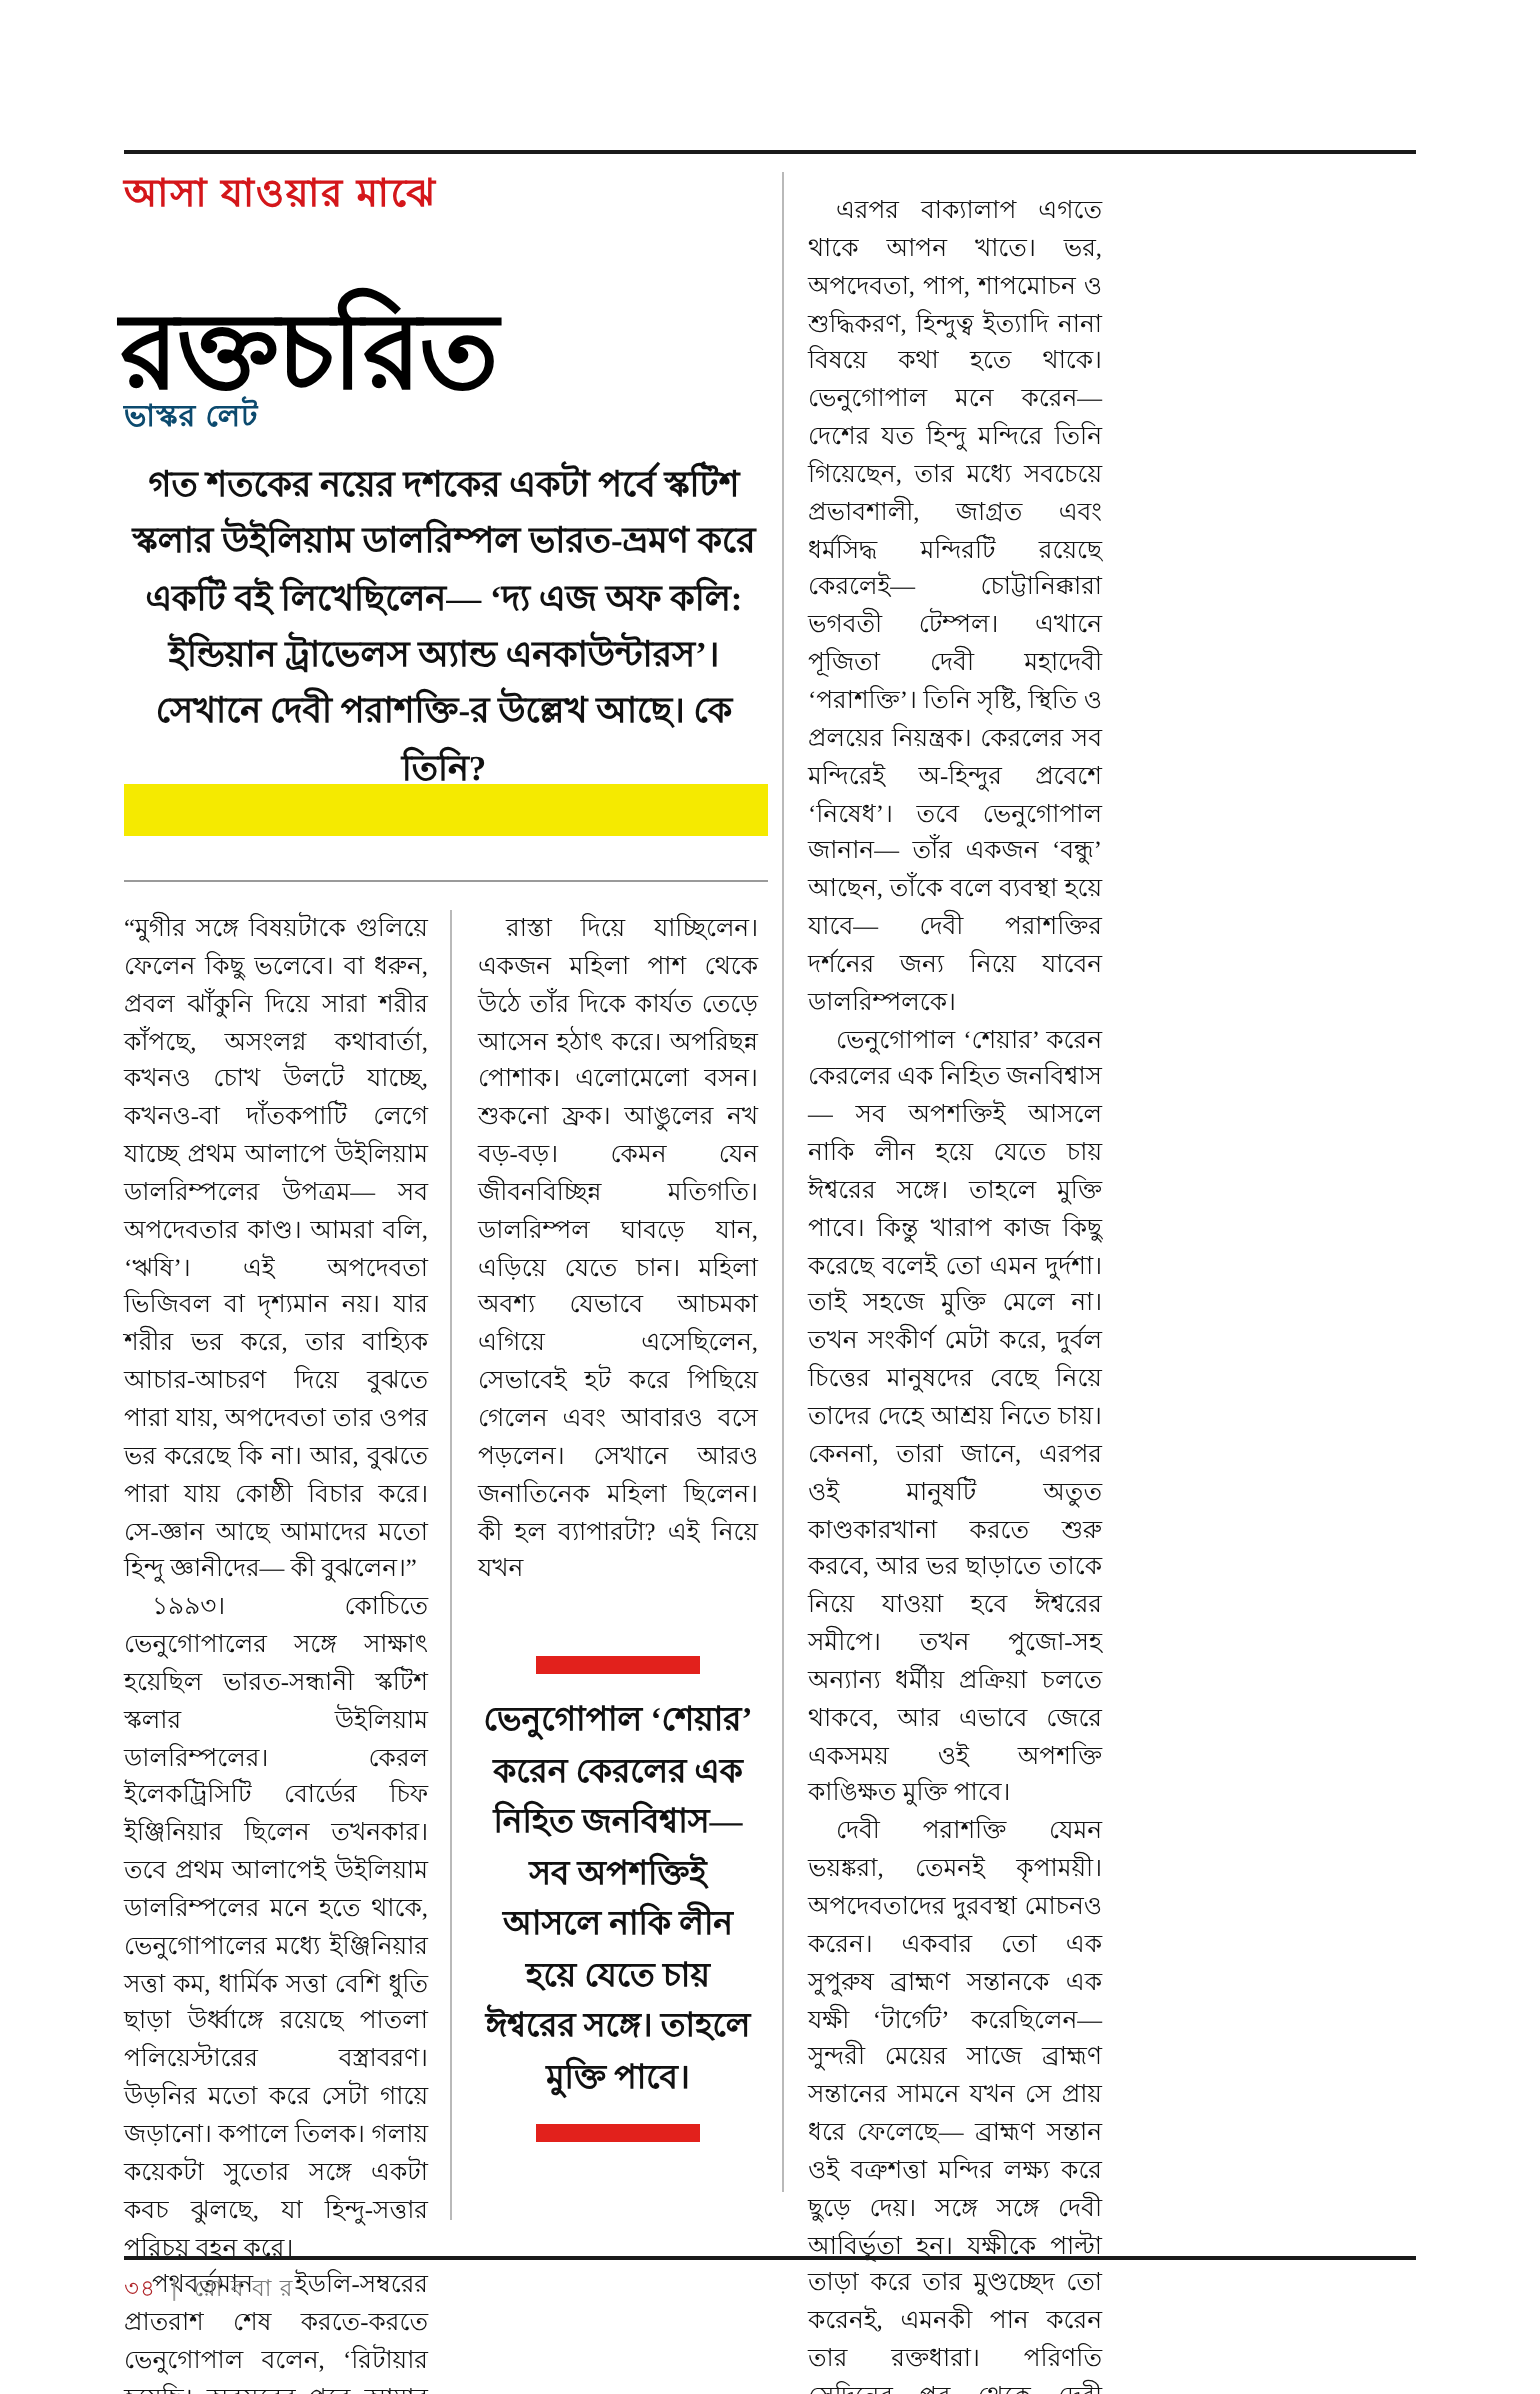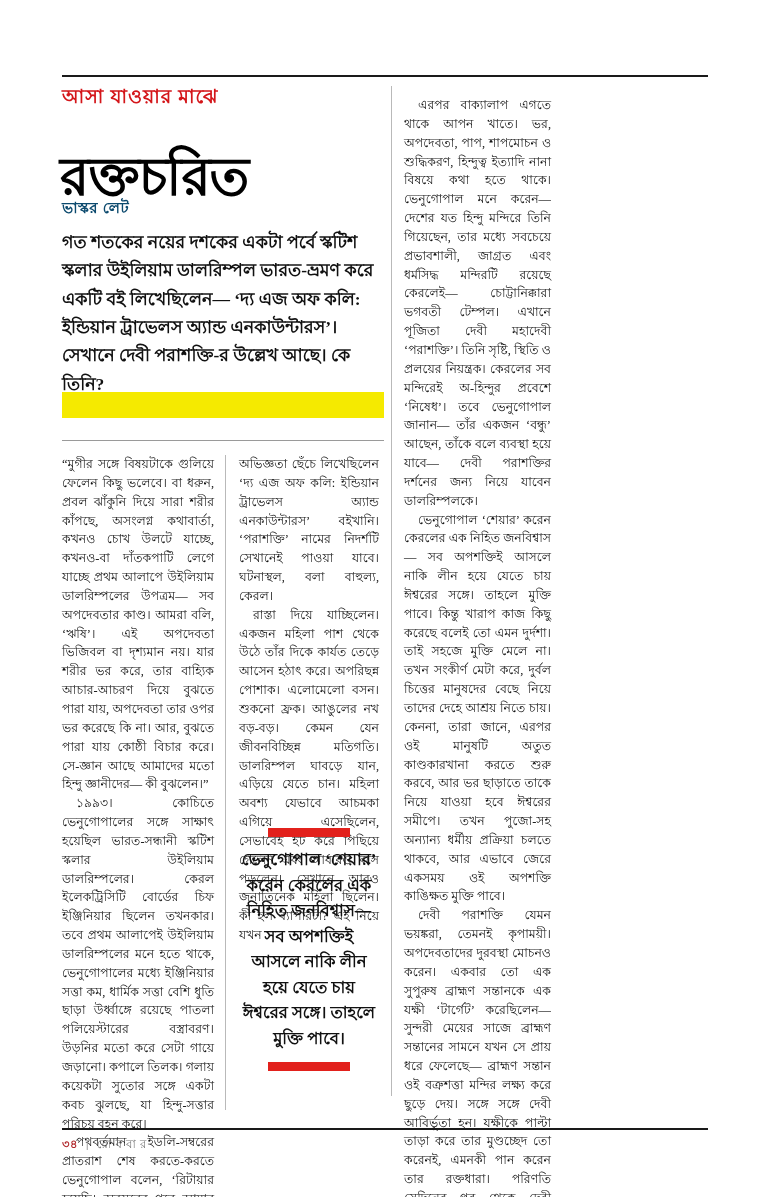--- a/index.html
+++ b/index.html
@@ -56,21 +56,21 @@
   .standfirst {
     position: absolute;
     left: 62px;
     top: 228px;
     width: 320px;
     font-family: "Liberation Serif", serif;
     font-weight: bold;
     font-size: 17.5px;
     line-height: 1.62;
     color: #111;
-    text-align: left;
+    text-align: center;
   }
   .highlight-bar {
     position: absolute;
     left: 62px;
     top: 392px;
     width: 322px;
     height: 26px;
     background: #f5ea00;
   }
   .rule-top {
@@ -164,21 +164,21 @@
   }
   .folio {
     position: absolute;
     left: 62px;
     top: 1136px;
     font-family: "Liberation Sans", sans-serif;
     font-size: 11.5px;
     color: #b0262a;
     letter-spacing: 0.5px;
   }
-  .folio .num { color: #b0262a; font-weight: bold; }
+  .folio .num { color: #b0262a; font-weight: normal; }
   .folio .sep { color: #9a9a9a; margin: 0 4px; }
   .folio .name { color: #777; }
 </style>
 </head>
 <body>
 
 <div class="page">
 
   <div class="rule-top"></div>
 
@@ -193,21 +193,20 @@
   <div class="rule-body-sep"></div>
 
   <div class="col" id="col1">
     <p class="first">“মুগীর সঙ্গে বিষয়টাকে গুলিয়ে ফেলেন কিছু ভলেবে। বা ধরুন, প্রবল ঝাঁকুনি দিয়ে সারা শরীর কাঁপছে, অসংলগ্ন কথাবার্তা, কখনও চোখ উলটে যাচ্ছে, কখনও-বা দাঁতকপাটি লেগে যাচ্ছে প্রথম আলাপে উইলিয়াম ডালরিম্পলের উপত্রম— সব অপদেবতার কাণ্ড। আমরা বলি, ‘ঋষি’। এই অপদেবতা ভিজিবল বা দৃশ্যমান নয়। যার শরীর ভর করে, তার বাহ্যিক আচার-আচরণ দিয়ে বুঝতে পারা যায়, অপদেবতা তার ওপর ভর করেছে কি না। আর, বুঝতে পারা যায় কোষ্ঠী বিচার করে। সে-জ্ঞান আছে আমাদের মতো হিন্দু জ্ঞানীদের— কী বুঝলেন।”</p>
     <p>১৯৯৩। কোচিতে ভেনুগোপালের সঙ্গে সাক্ষাৎ হয়েছিল ভারত-সন্ধানী স্কটিশ স্কলার উইলিয়াম ডালরিম্পলের। কেরল ইলেকট্রিসিটি বোর্ডের চিফ ইঞ্জিনিয়ার ছিলেন তখনকার। তবে প্রথম আলাপেই উইলিয়াম ডালরিম্পলের মনে হতে থাকে, ভেনুগোপালের মধ্যে ইঞ্জিনিয়ার সত্তা কম, ধার্মিক সত্তা বেশি ধুতি ছাড়া উর্ধ্বাঙ্গে রয়েছে পাতলা পলিয়েস্টারের বস্ত্রাবরণ। উড়নির মতো করে সেটা গায়ে জড়ানো। কপালে তিলক। গলায় কয়েকটা সুতোর সঙ্গে একটা কবচ ঝুলছে, যা হিন্দু-সত্তার পরিচয় বহন করে।</p>
     <p>পথবর্তমান ইডলি-সম্বরের প্রাতরাশ শেষ করতে-করতে ভেনুগোপাল বলেন, ‘রিটায়ার হয়েছি। অবসরের পরে আমার জীবনের কেন্দ্রে এখন একটিই জিনিস: স্পিরিচুয়াল অ্যাডভান্সমেন্ট। দৈবে বিশ্বাস করি। ধর্মাচরণ করতে চাই মন-প্রাণ দিয়ে। নিয়ম করে আরাধ্য ঈশ্বরকে ডাকি।’</p>
 
   </div>
 
   <div class="col" id="col2">
-    <p class="first">অভিজ্ঞতা ছেঁচে লিখেছিলেন ‘দ্য এজ অফ কলি: ইন্ডিয়ান ট্রাভেলস অ্যান্ড এনকাউন্টারস’ বইখানি। ‘পরাশক্তি’ নামের নিদর্শটি সেখানেই পাওয়া যাবে। ঘটনাস্থল, বলা বাহুল্য, কেরল।</p>
     <p>রাস্তা দিয়ে যাচ্ছিলেন। একজন মহিলা পাশ থেকে উঠে তাঁর দিকে কার্যত তেড়ে আসেন হঠাৎ করে। অপরিছন্ন পোশাক। এলোমেলো বসন। শুকনো ফ্রক। আঙুলের নখ বড়-বড়। কেমন যেন জীবনবিচ্ছিন্ন মতিগতি। ডালরিম্পল ঘাবড়ে যান, এড়িয়ে যেতে চান। মহিলা অবশ্য যেভাবে আচমকা এগিয়ে এসেছিলেন, সেভাবেই হট করে পিছিয়ে গেলেন এবং আবারও বসে পড়লেন। সেখানে আরও জনাতিনেক মহিলা ছিলেন। কী হল ব্যাপারটা? এই নিয়ে যখন</p>
   </div>
 
   <div class="pullquote">
     <div class="pq-bar"></div>
     <div class="pq-text">ভেনুগোপাল ‘শেয়ার’ করেন কেরলের এক নিহিত জনবিশ্বাস— সব অপশক্তিই আসলে নাকি লীন হয়ে যেতে চায় ঈশ্বরের সঙ্গে। তাহলে মুক্তি পাবে।</div>
     <div class="pq-bar bottom"></div>
   </div>
 
   <div class="col" id="col3">

